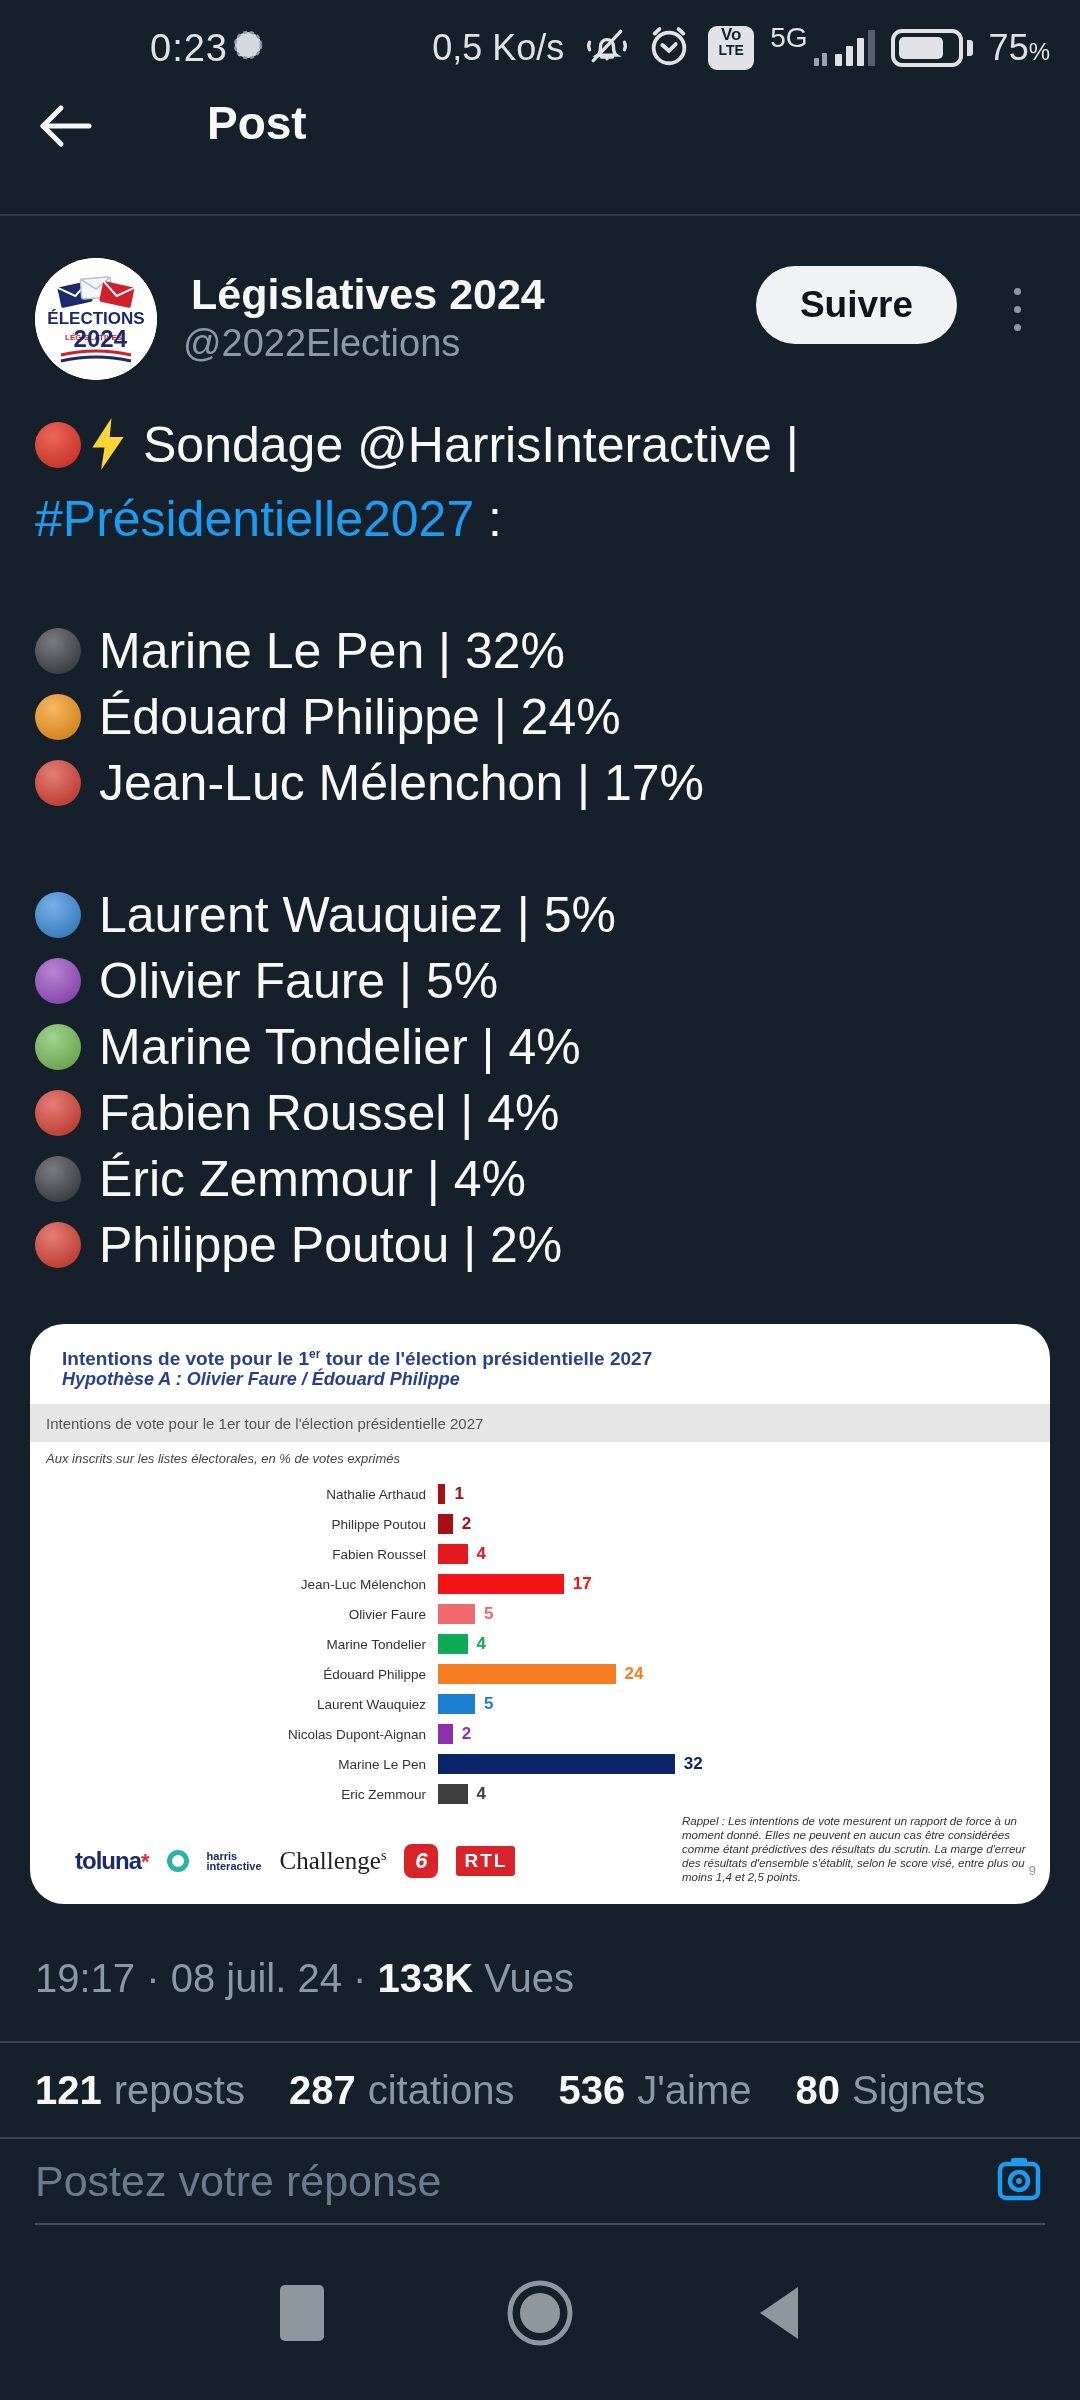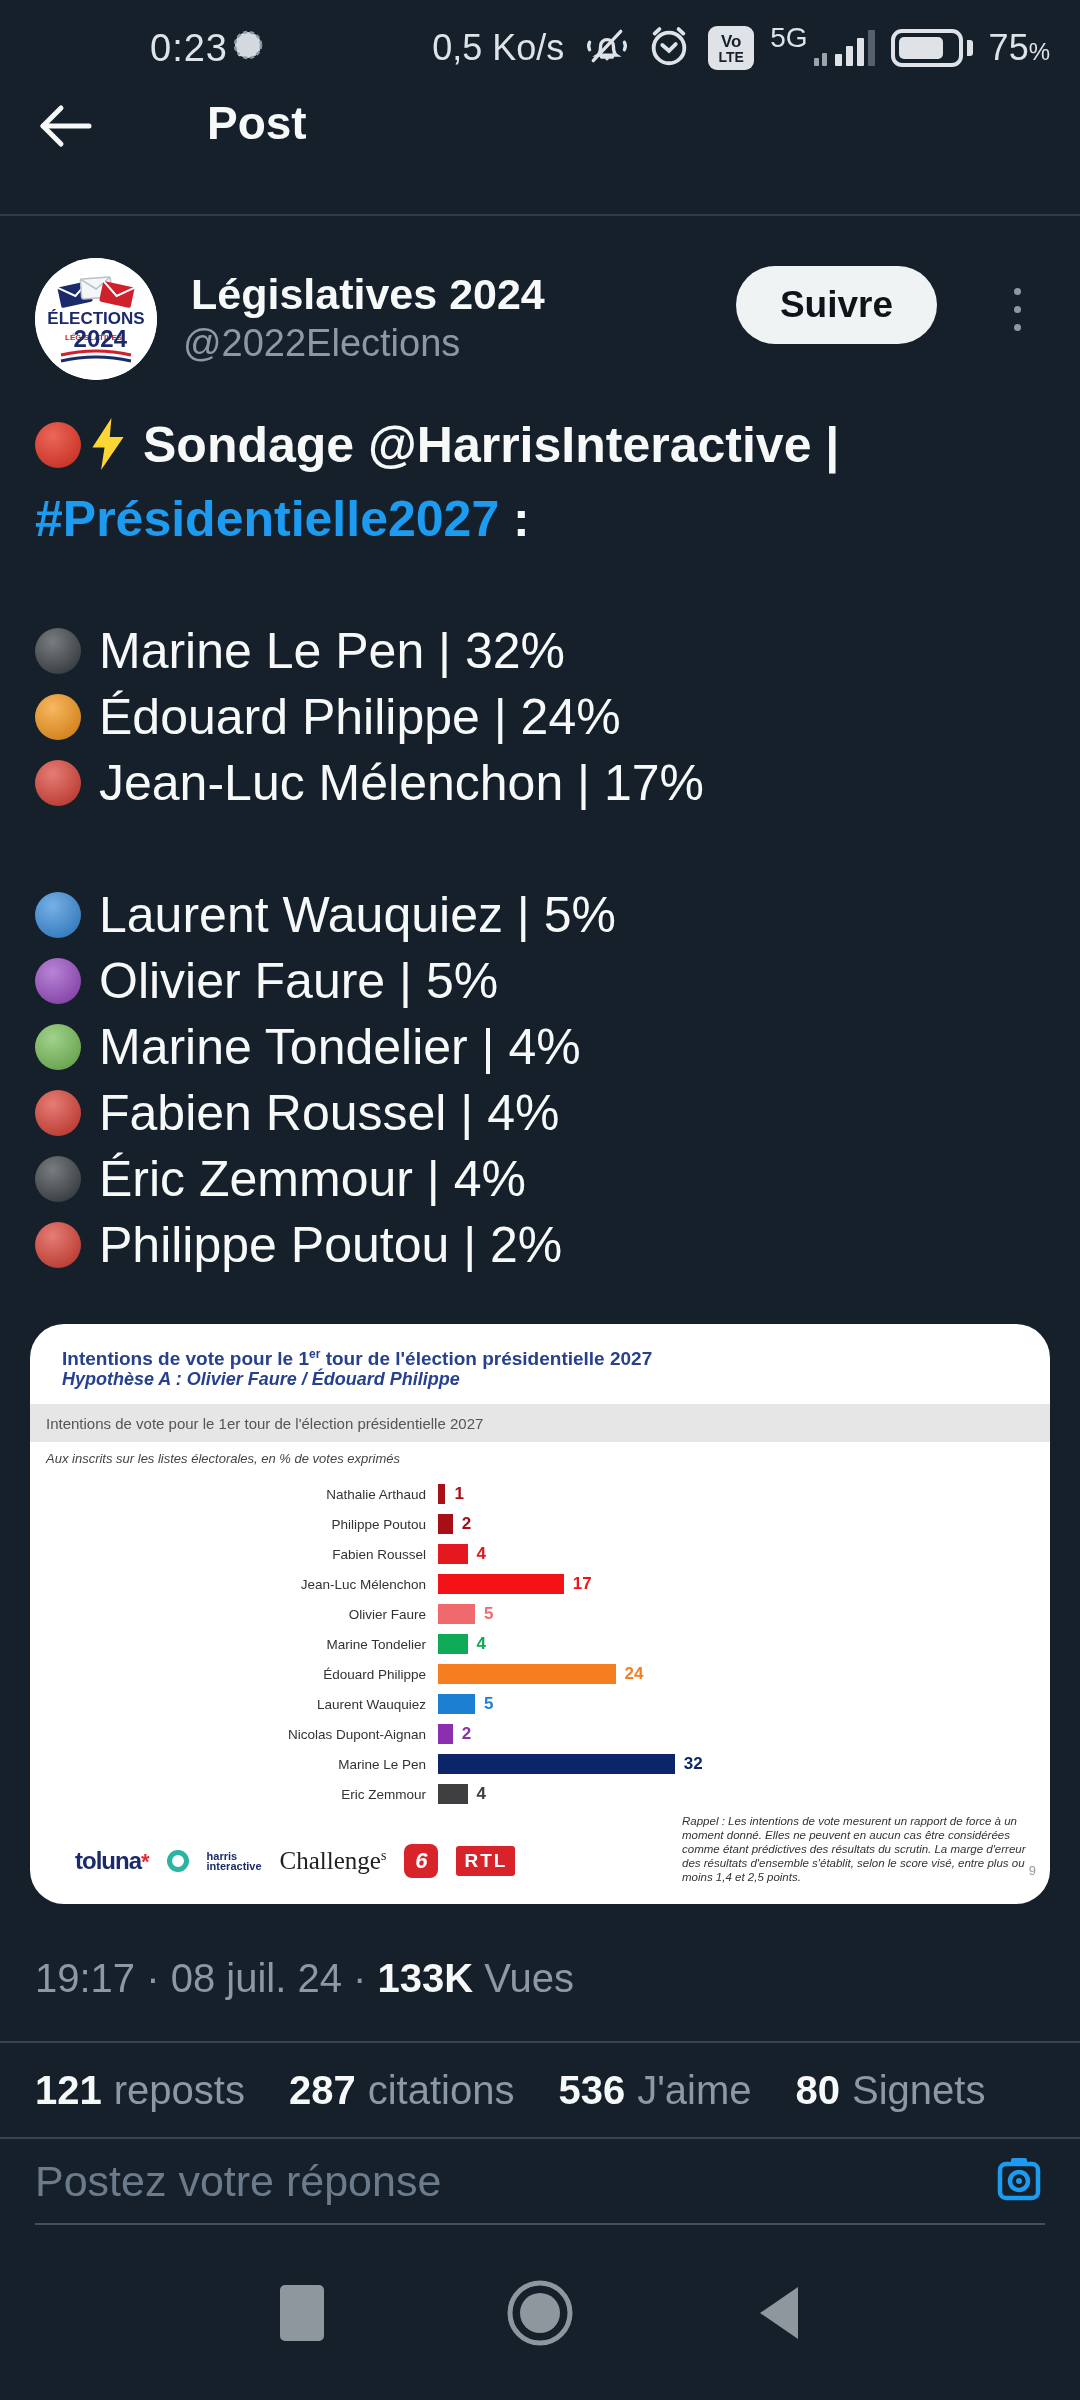--- a/index.html
+++ b/index.html
@@ -11,21 +11,21 @@
   .screen{width:1080px;height:2400px;position:relative;}
 
   
   .status-bar{height:96px;display:flex;align-items:center;justify-content:space-between;
     padding:0 30px 0 150px;box-sizing:border-box;color:#dfe3e7;}
   .sb-left{display:flex;align-items:center;gap:0;}
   .sb-time{font-size:38px;font-weight:500;letter-spacing:1px;}
   .sb-right{display:flex;align-items:center;gap:16px;}
   .sb-speed{font-size:36px;font-weight:400;margin-right:4px;}
   .sb-volte{background:#dfe3e7;color:#15202b;border-radius:9px;width:46px;height:44px;
-    display:flex;flex-direction:column;align-items:center;justify-content:center;line-height:1;}
+    display:flex;flex-direction:column;align-items:center;line-height:1;}
   .sb-volte .v1{font-size:17px;font-weight:700;}
   .sb-volte .v2{font-size:14px;font-weight:700;}
   .sb-5g{display:flex;align-items:flex-end;gap:6px;}
   .sb-5g-txt{font-size:28px;font-weight:500;line-height:1;position:relative;top:-14px;}
   .bars{display:flex;align-items:flex-end;gap:4px;}
   .bars i{display:block;width:7px;background:#dfe3e7;border-radius:1px;}
   .bars i.dim{background:#55606a;}
   .minibars{display:flex;align-items:flex-end;gap:3px;margin-right:2px;}
   .minibars i{display:block;width:5px;background:#9aa4ac;border-radius:1px;}
   .battery{display:flex;align-items:center;gap:4px;}
@@ -40,29 +40,29 @@
   .back-btn{width:60px;height:60px;display:flex;align-items:center;justify-content:center;}
   .header-title{font-size:46px;font-weight:700;color:#f7f9f9;}
   .hdr-divider{height:2px;background:#2f3b45;width:100%;}
 
   
   .author-row{display:flex;align-items:center;margin:38px 35px 0 35px;position:relative;height:130px;}
   .avatar{width:122px;height:122px;border-radius:50%;background:#fff;overflow:hidden;flex:none;}
   .author-info{margin-left:26px;}
   .author-name{font-size:43px;font-weight:800;color:#f7f9f9;line-height:1.15;margin-left:8px;}
   .author-handle{font-size:38px;color:#8b98a5;line-height:1.3;}
-  .follow-btn{position:absolute;right:108px;top:12px;background:#eff3f4;color:#0f1419;
+  .follow-btn{position:absolute;right:88px;top:12px;background:#eff3f4;color:#0f1419;
     border:none;border-radius:42px;padding:18px 44px;font-size:37px;font-weight:700;
     font-family:inherit;}
   .menu-dots{position:absolute;right:18px;top:28px;display:flex;flex-direction:column;gap:11px;padding:6px;}
   .menu-dots i{width:7px;height:7px;border-radius:50%;background:#8b98a5;display:block;}
 
   
   .tweet-body{margin:28px 35px 0 35px;font-size:50px;line-height:66px;color:#f7f9f9;}
-  .tweet-line{white-space:nowrap;font-weight:bold;}
+  .tweet-line{white-space:nowrap;}
   .hashtag{color:#1d9bf0;}
   .emoji-circle{display:inline-block;width:46px;height:46px;border-radius:50%;
     vertical-align:-6px;margin-right:18px;}
   .lead .emoji-circle{margin-right:6px;}
   .bolt{display:inline-block;vertical-align:-8px;margin-right:14px;}
   .cand-group{margin-top:66px;}
   .cand-line{height:66px;display:flex;align-items:center;}
   .cand-line .emoji-circle{flex:none;}
 
   

